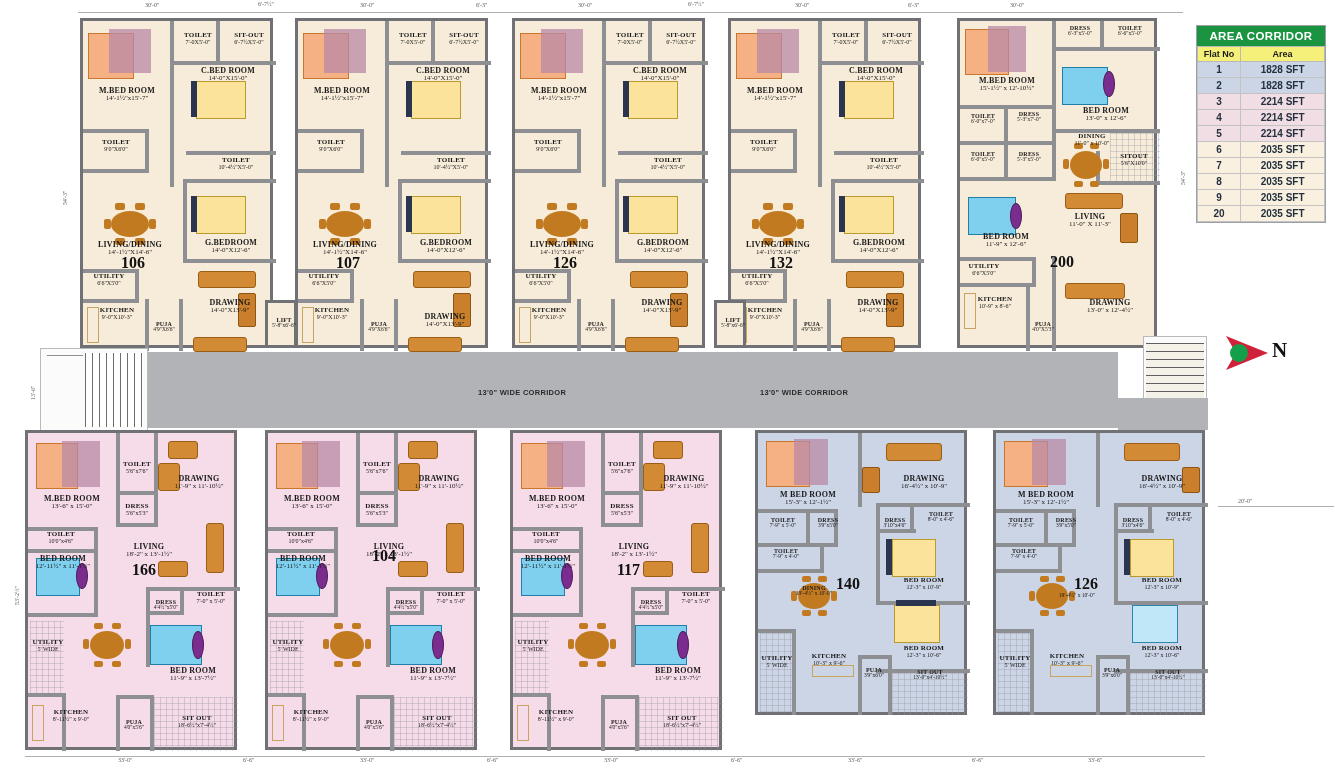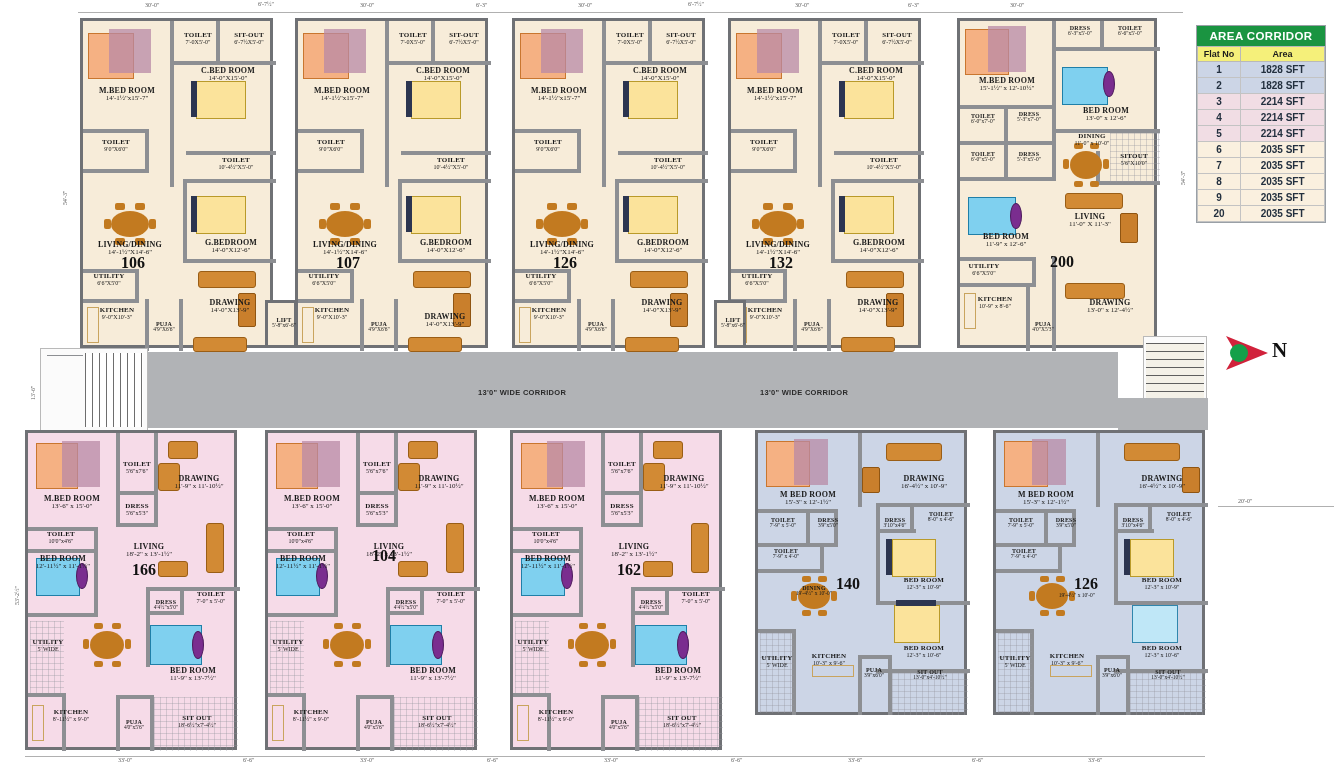--- a/index.html
+++ b/index.html
@@ -883,21 +883,21 @@
         <span class="d">8'-11½" x 9'-0"</span>
       </div>
     <div class="rm f6" style="left:90px;top:286px;width:32px;">
       <span class="n">PUJA</span>
         <span class="d">4'0"x5'6"</span>
       </div>
     <div class="rm f7" style="left:130px;top:282px;width:78px;">
       <span class="n">SIT OUT</span>
         <span class="d">18'-6½"x7'-4½"</span>
       </div>
-    <div class="flatno" style="left:104px;top:128px;">162</div>
+    <div class="flatno" style="left:104px;top:128px;">117</div>
   </div>
 
   <div class="unit blue" style="left:755px;top:430px;width:212px;height:285px;">
     <div class="wl" style="left:100px;top:0;width:4px;height:74px;"></div>
     <div class="wl" style="left:0px;top:76px;width:78px;height:4px;"></div>
     <div class="wl" style="left:48px;top:76px;width:4px;height:36px;"></div>
     <div class="wl" style="left:76px;top:76px;width:4px;height:36px;"></div>
     <div class="wl" style="left:0px;top:110px;width:80px;height:4px;"></div>
     <div class="wl" style="left:0px;top:136px;width:64px;height:4px;"></div>
     <div class="wl" style="left:62px;top:112px;width:4px;height:28px;"></div>

